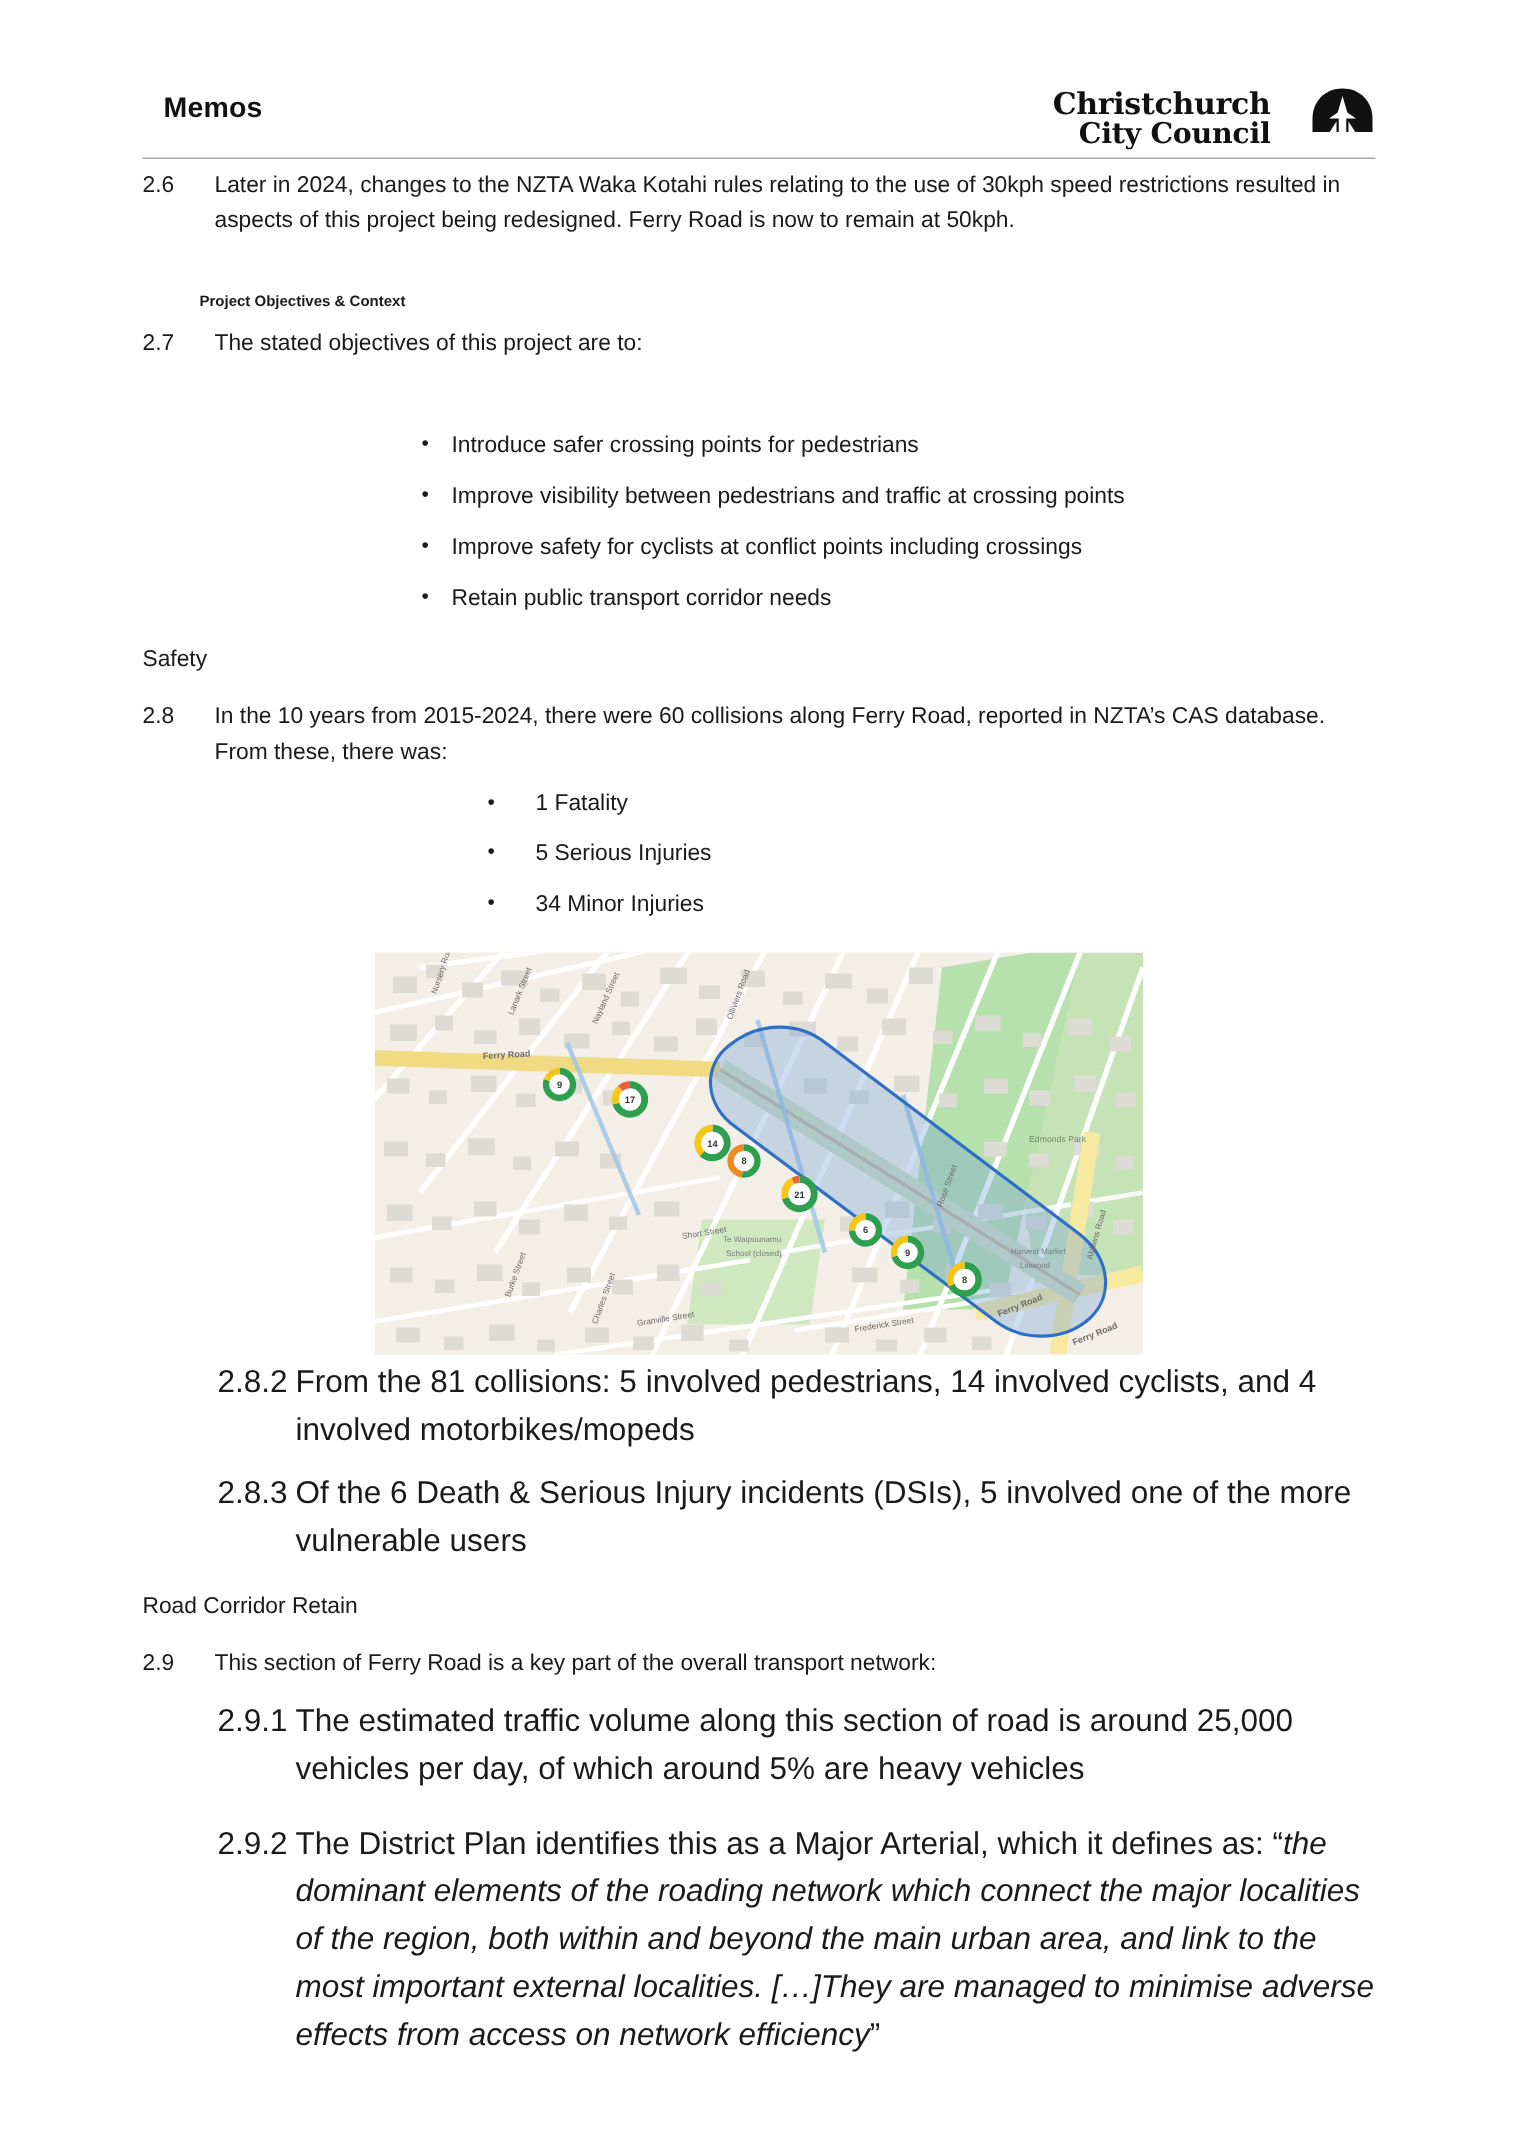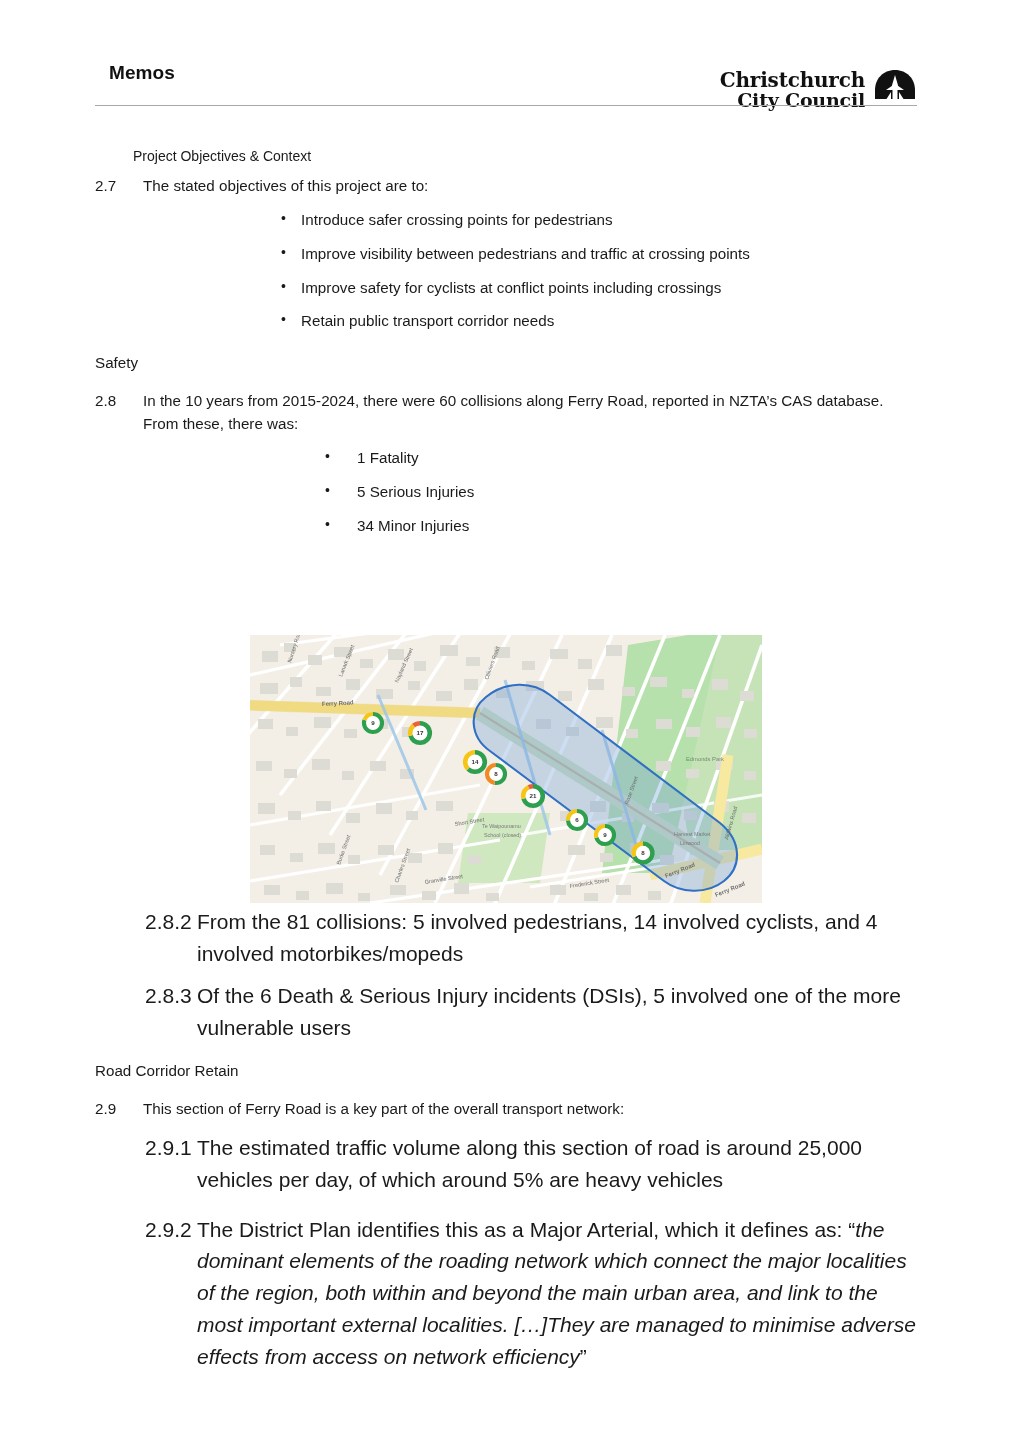--- a/index.html
+++ b/index.html
@@ -35,24 +35,24 @@
     left: 14px;
     top: 10px;
     font-size: 19px;
     font-weight: bold;
     letter-spacing: 0.1px;
     color: #111;
   }
   .logo {
     position: absolute;
     right: 0px;
-    top: 16px;
+    top: 5px;
     display: flex;
     align-items: center;
-    gap: 8px;
+    gap: 26px;
   }
   .logo-text {
     text-align: right;
     line-height: 1.02;
     font-family: "DejaVu Serif", serif;
     font-weight: bold;
     color: #111;
   }
   .logo-text .l1 { font-size: 20px; display:block; letter-spacing: -0.2px;}
   .logo-text .l2 { font-size: 19px; display:block; letter-spacing: -0.2px;}
@@ -94,22 +94,22 @@
     display: flex;
     font-size: 21px;
     line-height: 1.52;
     margin-left: 50px;
   }
   .sub-para .num {
     width: 52px;
     flex: 0 0 52px;
   }
   .heading {
-    font-weight: normal;
-    font-size: 14px;
+    font-weight: bold;
+    font-size: 10px;
     margin-left: 38px;
   }
   .sub-heading {
     font-size: 15.2px;
     text-underline-offset: 2px;
   }
   ul.bullets {
     list-style: none;
     margin: 0;
     padding: 0;
@@ -121,21 +121,21 @@
     padding-left: 22px;
     margin: 0 0 11px 0;
   }
   ul.bullets li::before {
     content: "\2022";
     position: absolute;
     left: 2px;
     top: -1px;
     font-size: 14px;
   }
-  ul.bullets.indent1 { margin-left: 184px; }
+  ul.bullets.indent1 { margin-left: 184px; margin-top: 34px; }
   ul.bullets.indent2 { margin-left: 228px; }
   ul.bullets.indent2 li { padding-left: 34px; }
 
   .spacer-lg { height: 36px; }
   .spacer-md { height: 18px; }
   .spacer-sm { height: 10px; }
 
   .italic { font-style: italic; }
   .link {
     color: #2222cc;
@@ -191,20 +191,24 @@
           <path d="M13.5 31 L18 24 L18 31 Z" fill="#ffffff"></path>
           <path d="M30.5 31 L26 24 L26 31 Z" fill="#ffffff"></path>
         </svg>
       </div>
     </div>
     <div class="header-rule"></div>
   </div>
 
   <div class="content">
 
+    <div class="para">
+      <div class="num">2.6</div>
+      <div class="txt">Later in 2024, changes to the NZTA Waka Kotahi rules relating to the use of 30kph speed restrictions resulted in aspects of this project being redesigned. Ferry Road is now to remain at 50kph.</div>
+    </div>
 
     <div class="spacer-lg"></div>
 
     <div class="heading">Project Objectives &amp; Context</div>
 
     <div class="spacer-sm"></div>
 
     <div class="para">
       <div class="num">2.7</div>
       <div class="txt">The stated objectives of this project are to:</div>

